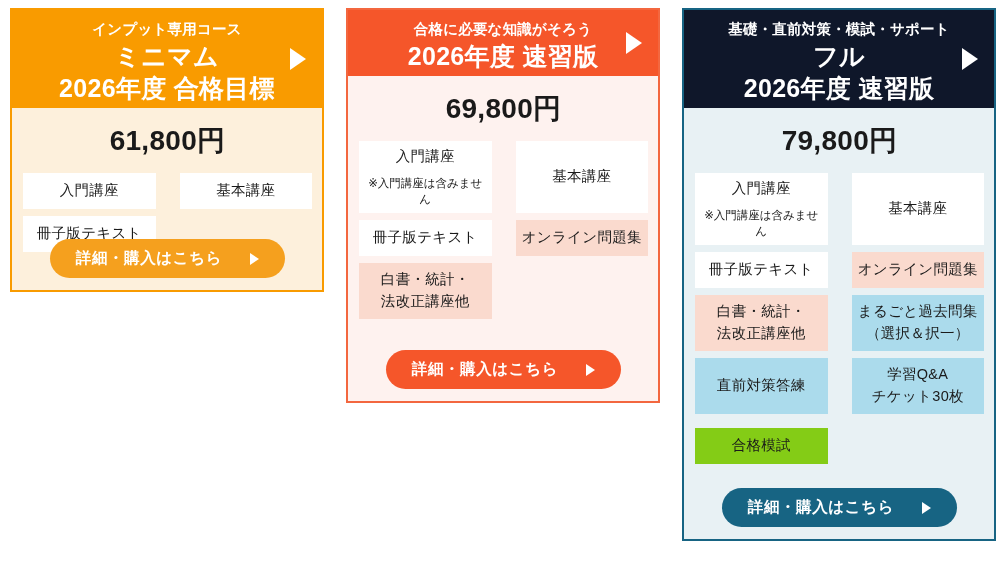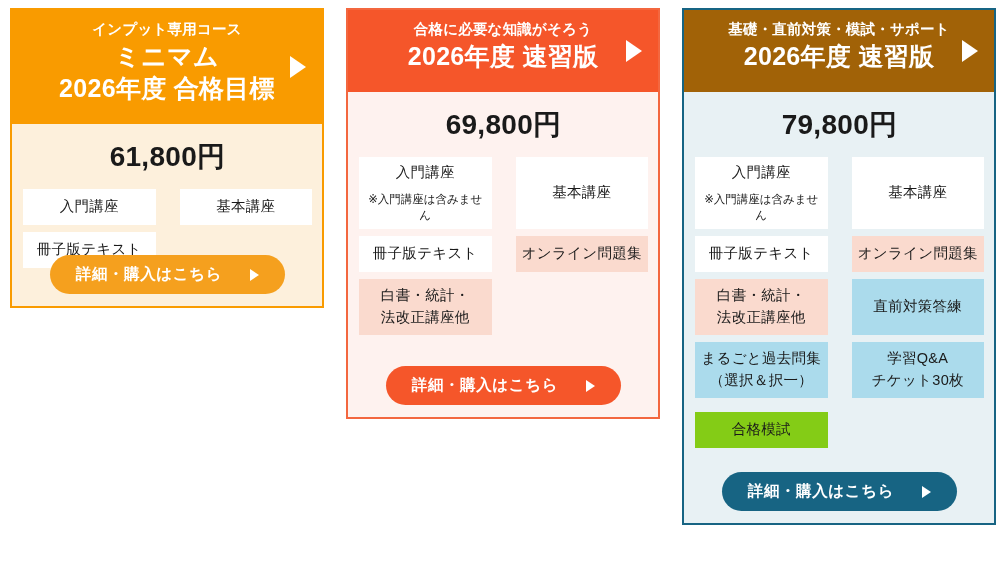--- a/index.html
+++ b/index.html
@@ -32,21 +32,21 @@
   }
 
   
   .card.c0 { left: 10px;  width: 314px; }
   .card.c1 { left: 346px; width: 314px; }
   .card.c2 { left: 682px; width: 314px; }
 
   
   .card-header {
     position: relative;
-    padding: 9px 10px 20px 10px;
+    padding: 9px 10px 4px 10px;
     text-align: center;
     color: #ffffff;
   }
   .hdr-sub {
     font-size: 14.5px;
     font-weight: 700;
     line-height: 1.45;
     letter-spacing: 0.2px;
     white-space: nowrap;
   }
@@ -218,22 +218,23 @@
         </div>
         <div class="cta-wrap">
           <button class="cta" style="background: rgb(245, 86, 42);">
             <span>詳細・購入はこちら</span>
             <span class="cta-arrow"></span>
           </button>
         </div>
       </div>
     </div>
     <div class="card c2" style="border-color: rgb(23, 100, 131); background: rgb(232, 241, 244);">
-      <div class="card-header" style="background: #a16207;">
+      <div class="card-header" style="background: #0f172a;">
         <div class="hdr-sub">基礎・直前対策・模試・サポート</div>
+        <div class="hdr-title">フル</div>
         <div class="hdr-year">2026年度 速習版</div>
         <span class="hdr-arrow"></span>
       </div>
       <div class="card-body">
         <div class="price">79,800円</div>
         <div class="tile-grid">
           <div class="tile tall" style="background: rgb(255, 255, 255);">
             <span class="t-line">入門講座</span>
             <span class="t-note">※入門講座は含みません</span>
           </div>
@@ -244,25 +245,25 @@
             <span class="t-line">冊子版テキスト</span>
           </div>
           <div class="tile" style="background: rgb(250, 218, 206);">
             <span class="t-line">オンライン問題集</span>
           </div>
           <div class="tile tall" style="background: rgb(250, 218, 206);">
             <span class="t-line">白書・統計・</span>
             <span class="t-line">法改正講座他</span>
           </div>
           <div class="tile tall" style="background: rgb(171, 219, 236);">
-            <span class="t-line">直前対策答練</span>
-          </div>
-          <div class="tile tall" style="background: rgb(171, 219, 236);">
             <span class="t-line">まるごと過去問集</span>
             <span class="t-line">（選択＆択一）</span>
+          </div>
+          <div class="tile tall" style="background: rgb(171, 219, 236);">
+            <span class="t-line">直前対策答練</span>
           </div>
           <div class="tile tall" style="background: rgb(171, 219, 236);">
             <span class="t-line">学習Q&amp;A</span>
             <span class="t-line">チケット30枚</span>
           </div>
           <div class="tile" style="background: #84cc16; margin-top: 7px;">
             <span class="t-line">合格模試</span>
           </div>
           <div class="tile empty"></div>
         </div>

